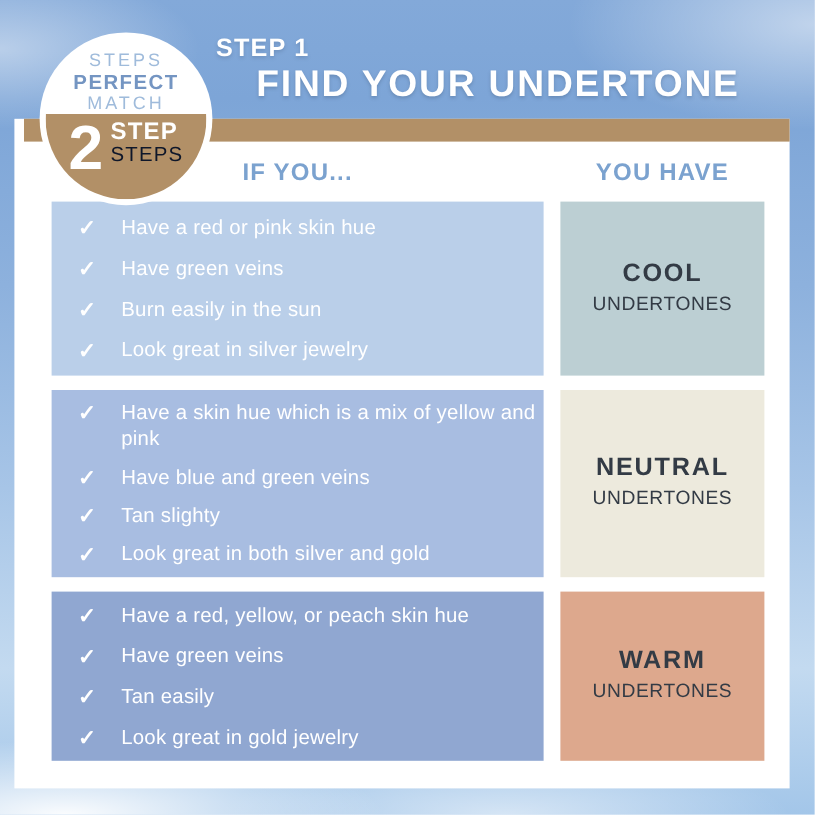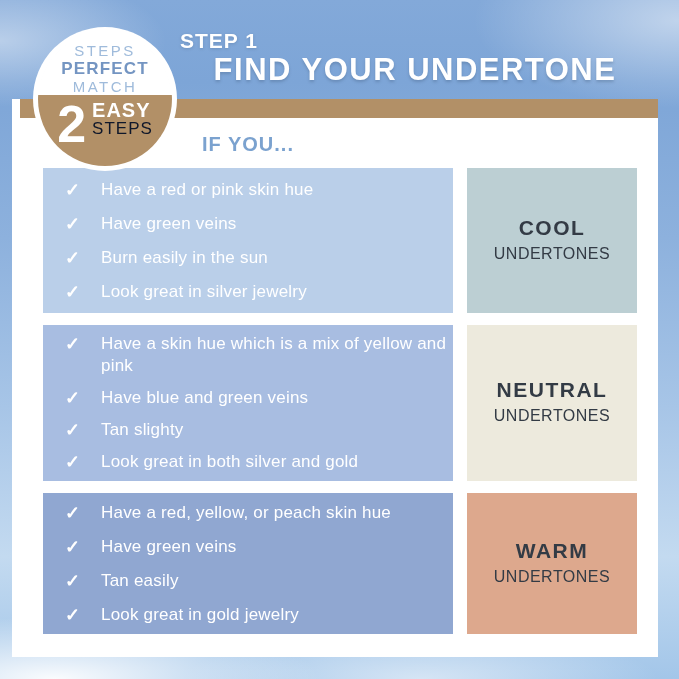--- a/index.html
+++ b/index.html
@@ -68,30 +68,31 @@
   <div class="panel"></div>
   <div class="tan-bar"></div>
 
   <div class="badge">
     <div class="bline b-your">STEPS</div>
     <div class="bline b-perfect">PERFECT</div>
     <div class="bline b-match">MATCH</div>
     <div class="badge-tan">
       <span class="badge-num">2</span>
       <span class="badge-lbl">
-        <span class="b-easy">EASY</span>
+        <span class="b-easy">STEP</span>
         <span class="b-steps">STEPS</span>
       </span>
     </div>
   </div>
 
   <div class="step-label">STEP 1</div>
   <div class="page-title">FIND YOUR UNDERTONE</div>
 
   <div class="col-head left">IF YOU...</div>
+  <div class="col-head right">YOU HAVE</div>
 
   <div class="items-box row0">
     <div class="item">
       <span class="chk">✓</span>
       <span class="txt">Have a red or pink skin hue</span>
     </div>
     <div class="item">
       <span class="chk">✓</span>
       <span class="txt">Have green veins</span>
     </div>

